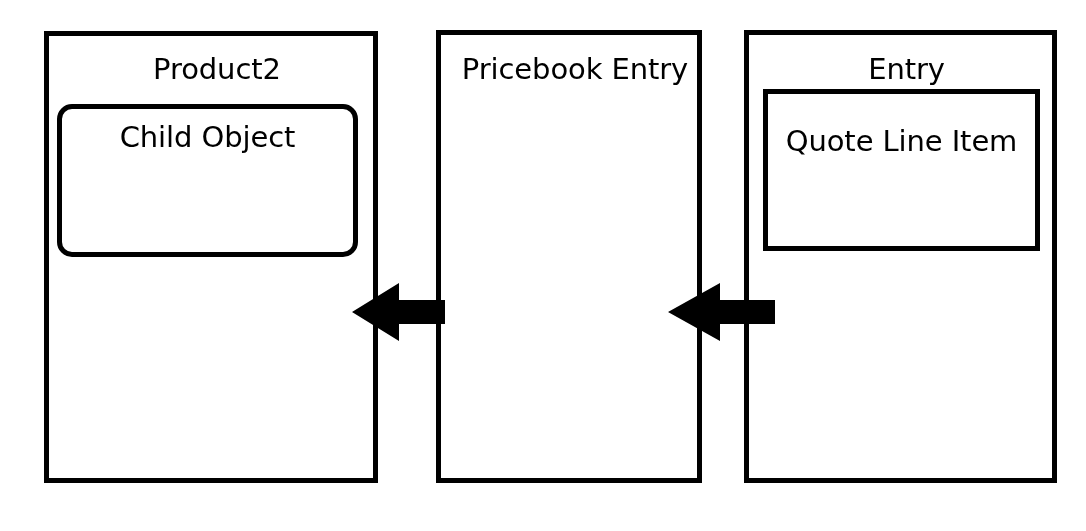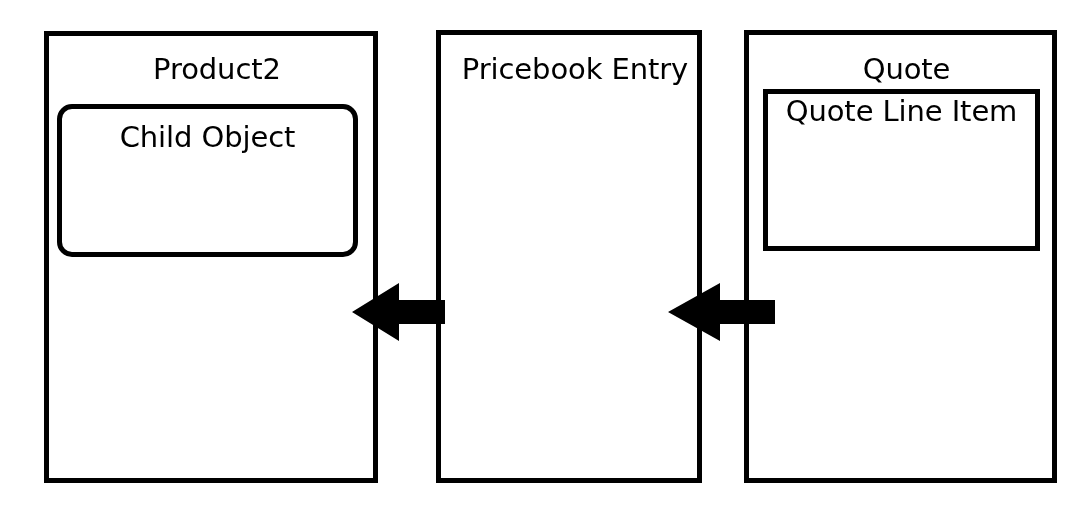--- a/index.html
+++ b/index.html
@@ -72,24 +72,24 @@
   </div>
   <div class="inner-box" style="left:57px; top:104px; width:301px; height:153px;border-radius:15px;">
     <div class="inner-title" style="top:11px;">Child Object</div>
   </div>
 
   <div class="obj-box" style="left:429px; top:30px; width:266px; height:453px;margin-left:7px;">
     <div class="box-title" style="top:17px;">Pricebook Entry</div>
   </div>
 
   <div class="obj-box" style="left:744px; top:30px; width:313px; height:453px;">
-    <div class="box-title" style="top:17px;">Quote</div>
+    <div class="box-title" style="top:17px;">Entry</div>
   </div>
   <div class="inner-box" style="left:763px; top:89px; width:277px; height:162px;">
-    <div class="inner-title" style="top:0;">Quote Line Item</div>
+    <div class="inner-title" style="top:30px;">Quote Line Item</div>
   </div>
 
   <div class="arrow" style="left:352px; top:283px; width:93px; height:58px;">
     <svg width="93" height="58" viewBox="0 0 93 58" xmlns="http://www.w3.org/2000/svg">
       <polygon points="0,29 47,0 47,17 93,17 93,41 47,41 47,58" fill="#000000"></polygon>
     </svg>
   </div>
 
   <div class="arrow" style="left:668px; top:283px; width:107px; height:58px;">
     <svg width="107" height="58" viewBox="0 0 107 58" xmlns="http://www.w3.org/2000/svg">

